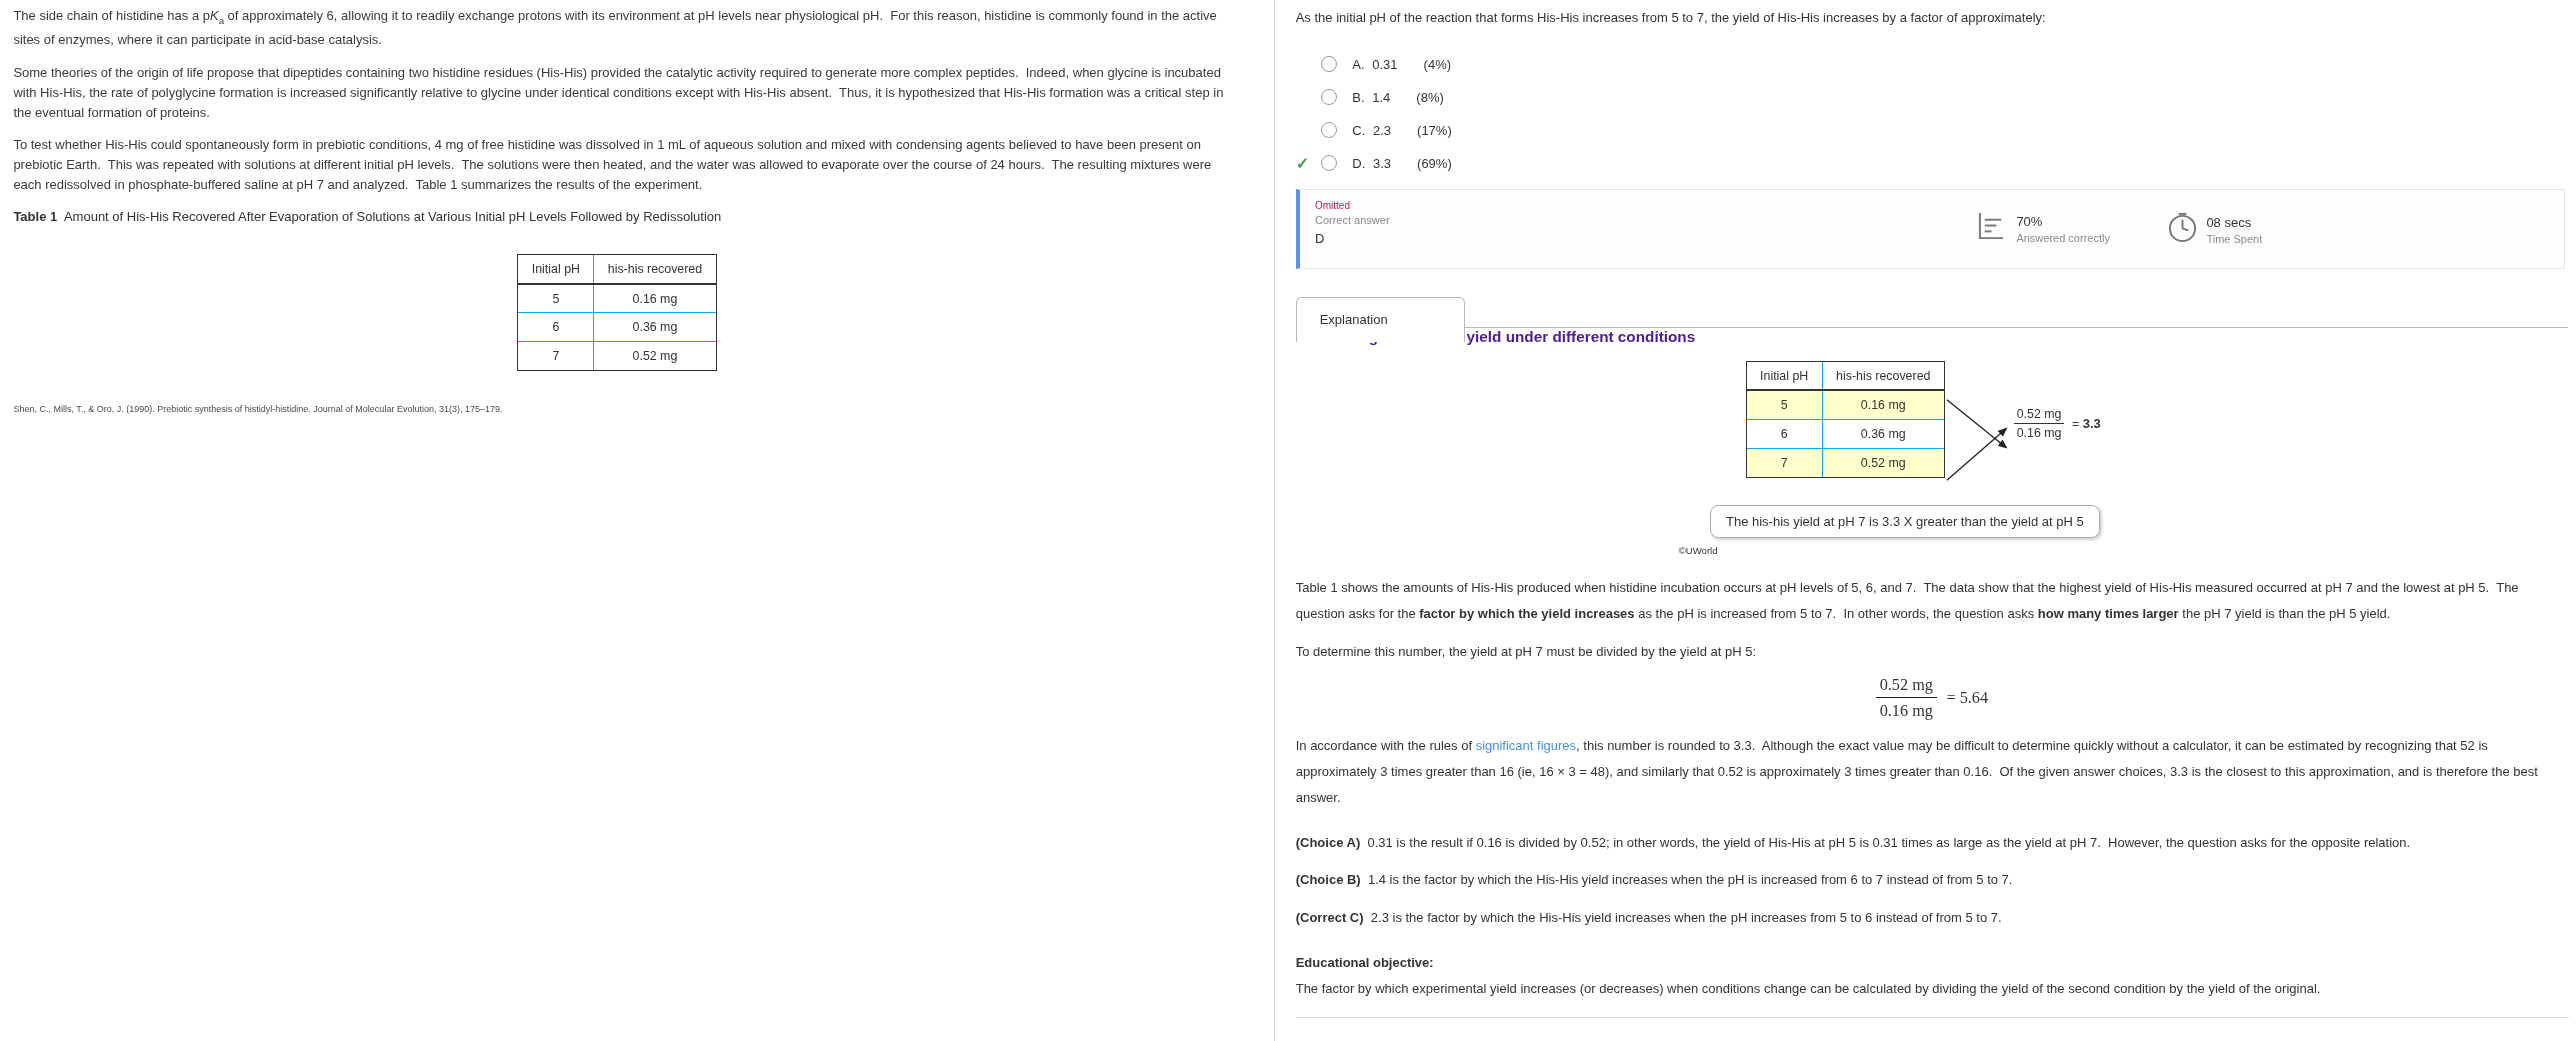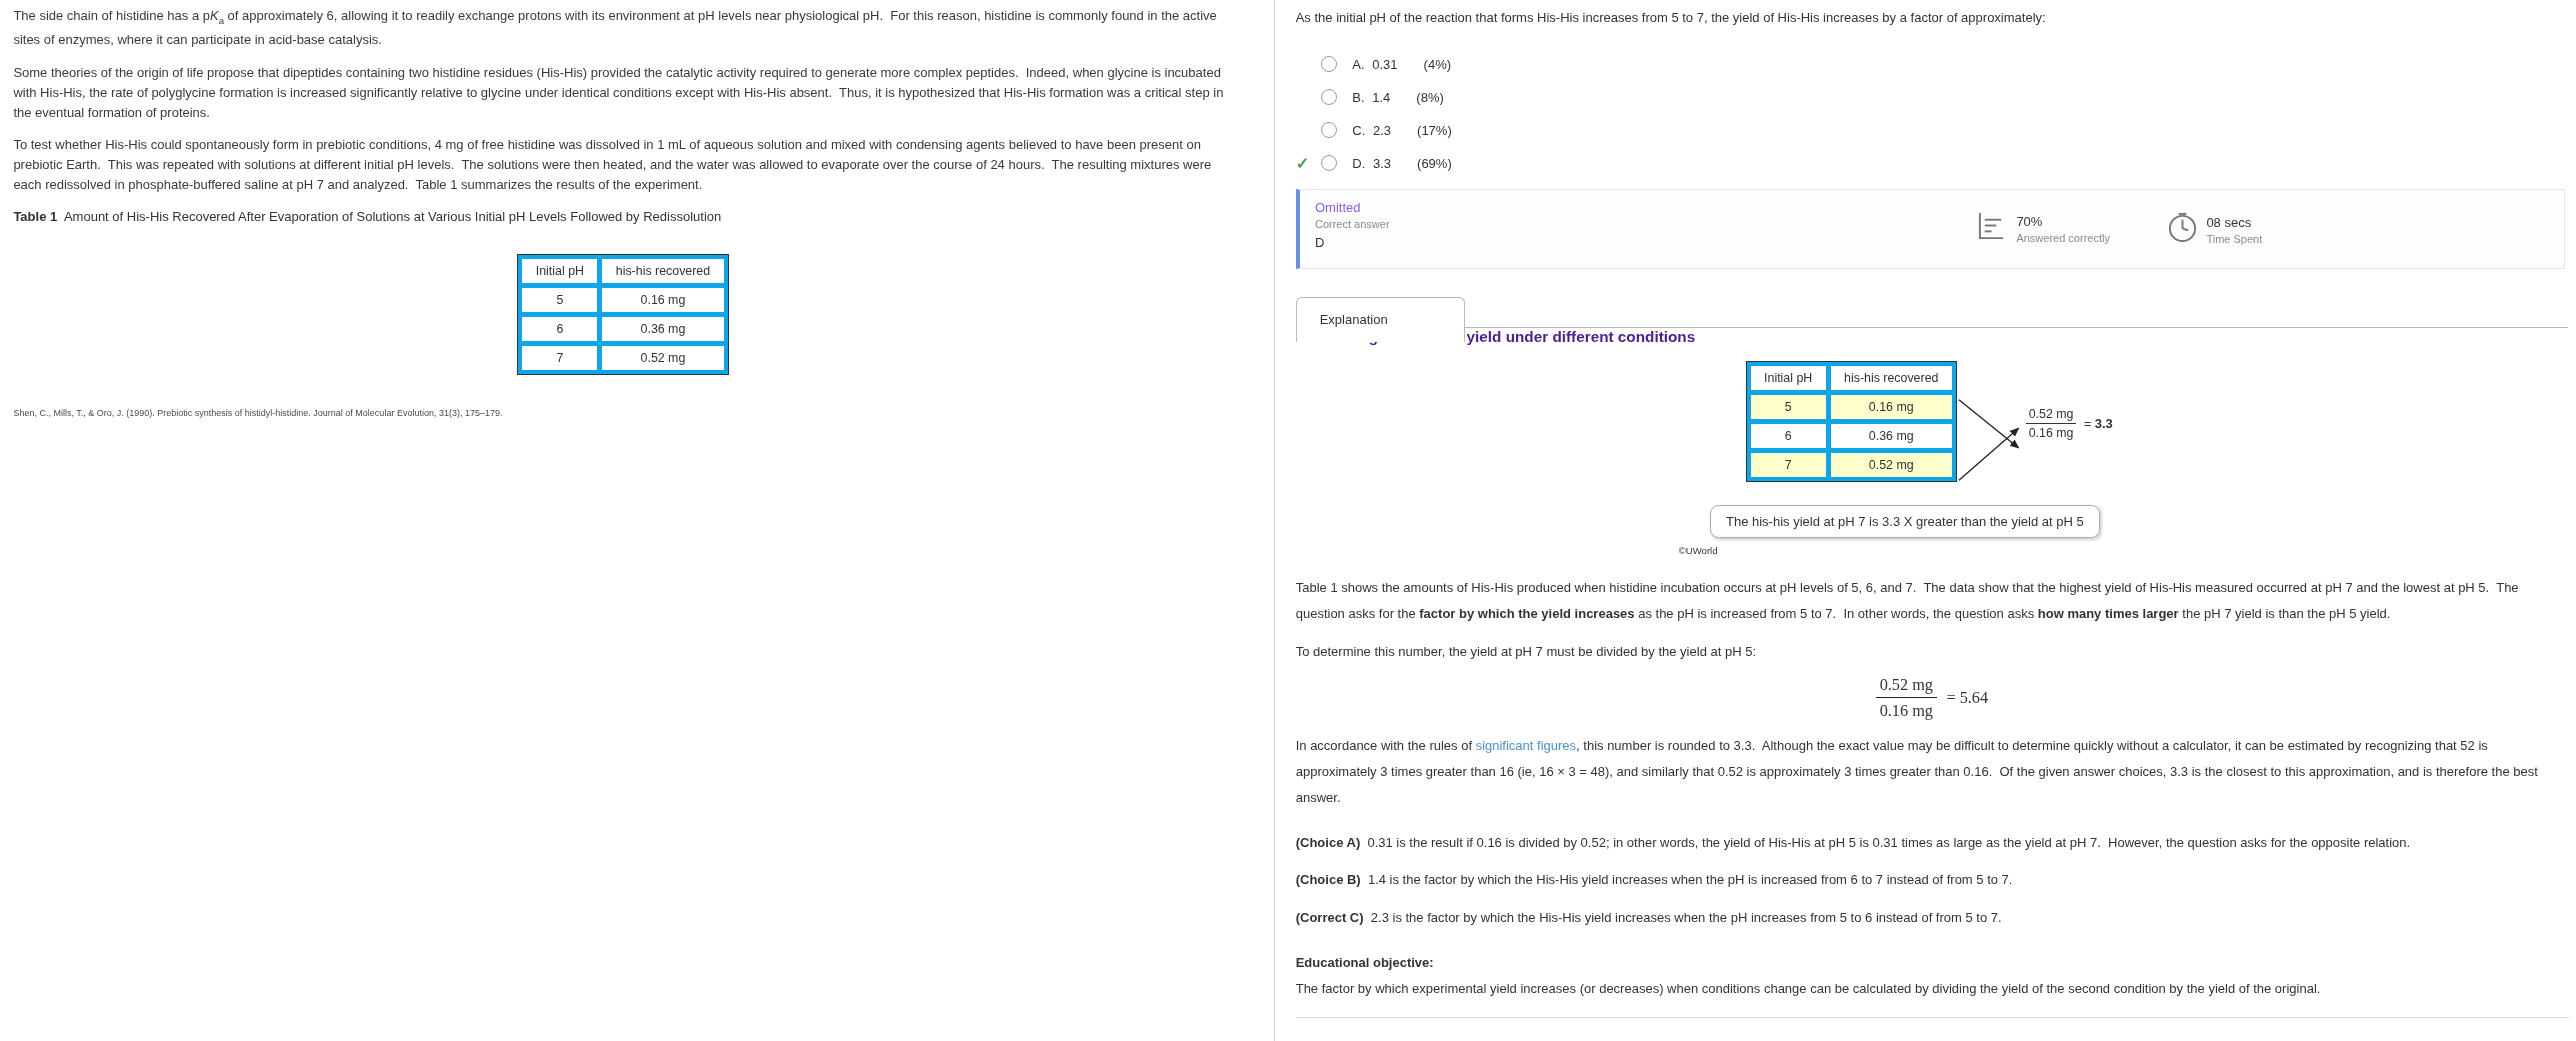--- a/index.html
+++ b/index.html
@@ -8,41 +8,41 @@
   .vdivider { position:absolute; left:1274px; top:0; width:1px; height:1042px; background:#d4d4d4; }
 
   
   #left { position:absolute; left:13.4px; top:5.7px; width:1229px; }
   .para { font-size:13px; line-height:20px; color:#3a3a3a; white-space:pre-wrap; margin-bottom:12.4px; }
   .ital { font-style:italic; }
   sub { font-size:9.6px; }
   .tcap { font-size:13px; line-height:20px; margin-top:6px; white-space:pre-wrap; }
   .tcap b { margin-right:3.8px; }
   table.qtable { border-collapse:collapse; font-size:12.4px; background:#fff; }
-  table.qtable th, table.qtable td { border:5px solid #0ea5e9; padding:4.8px 13.4px; text-align:center; height:29px; }
+  table.qtable th, table.qtable td { border:1px solid #0ea5e9; padding:4.8px 13.4px; text-align:center; height:29px; }
   table.qtable th { border-bottom:2.9px double #333; font-weight:normal; }
   table.qtable { border:1px solid #333; outline:1px solid #333; outline-offset:-1.9px; }
   #left-table-wrap { margin-left:504px; margin-top:27px; }
   .cite { font-size:9px; color:#4a4a4a; margin-top:33px; }
 
   
   #right { position:absolute; left:1290px; top:0; width:1286px; padding:7.7px 7.7px 0 5.7px; }
   .stem { font-size:13px; line-height:19px; white-space:pre-wrap; }
   #choices { margin-top:21px; }
   .choice { display:flex; align-items:center; height:33px; }
   .checkslot { width:25px; font-size:16.3px; font-weight:bold; color:#43a047; }
   .radio { width:16.3px; height:16.3px; border:1px solid #9a9a9a; border-radius:50%; background:#fff; margin-right:15.3px; flex:none; cursor:pointer; }
   .chtext { font-size:13px; white-space:pre-wrap; }
   .chletter { margin-right:7.7px; }
   .chval { margin-right:26px; }
 
   .resultbox { position:relative; margin-top:9.6px; height:80px; width:1269px;
     background:#fdfdfe; border:1px solid #e4e4e4; border-left:4.8px solid #6591e2; }
   .rb-col1 { position:absolute; left:15.3px; top:9.6px; }
-  .rb-status { color:#8b5cf6; font-size:13px; }
+  .rb-status { color:#be185d; font-size:10px; }
   .rb-sub { color:#8a8a8a; font-size:11px; margin-top:2.9px; }
   .rb-ans { color:#333; font-size:13px; margin-top:4.8px; }
   .rb-stat { position:absolute; top:21px; display:flex; align-items:center; }
   .rb-stat2 { left:676px; }
   .rb-stat3 { left:866px; }
   .rb-ico { margin-right:7.7px; flex:none; }
   .rb-big { font-size:13px; color:#333; }
   .rb-lbl { font-size:11px; color:#8a8a8a; margin-top:2.9px; }
 
   .tabrow { position:relative; margin-top:13.4px; height:45px; border-bottom:1px solid #b9b9b9; }

